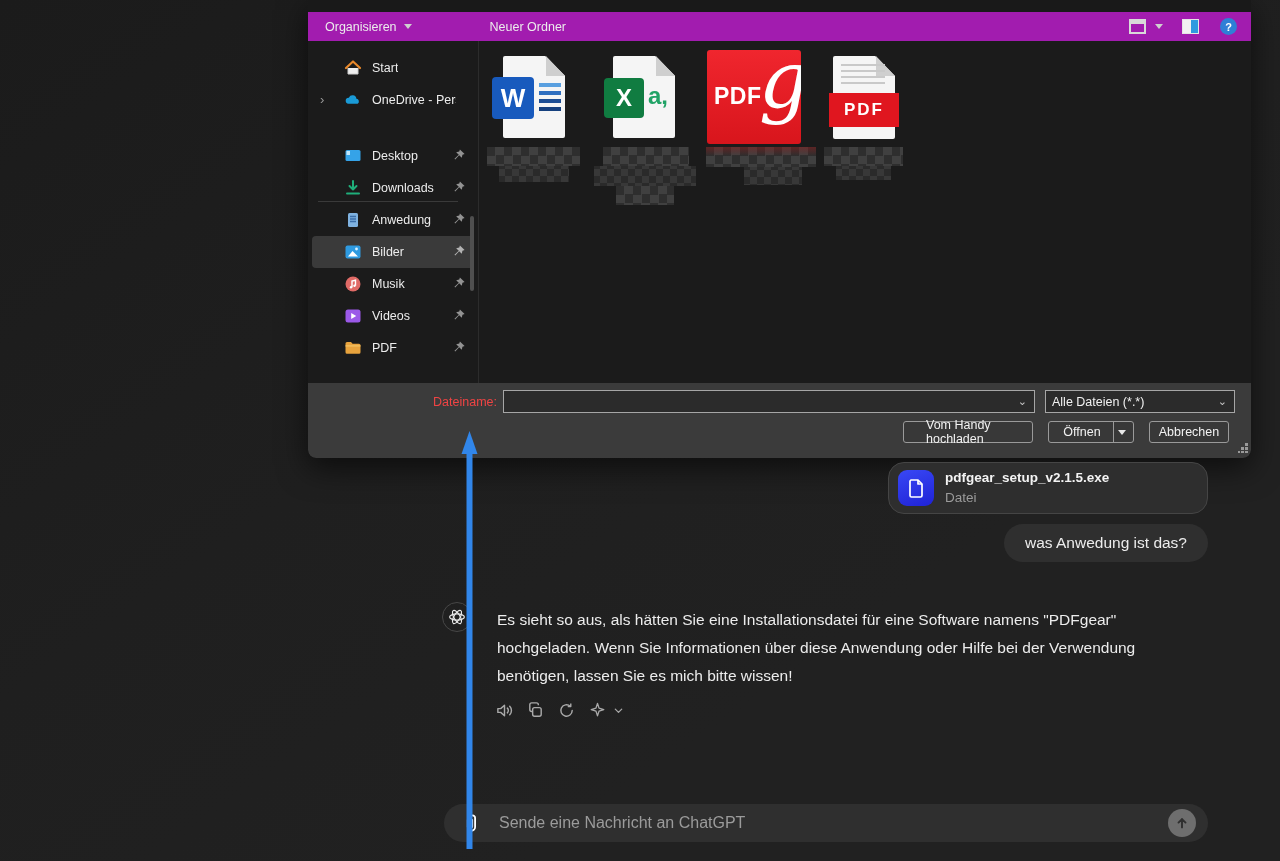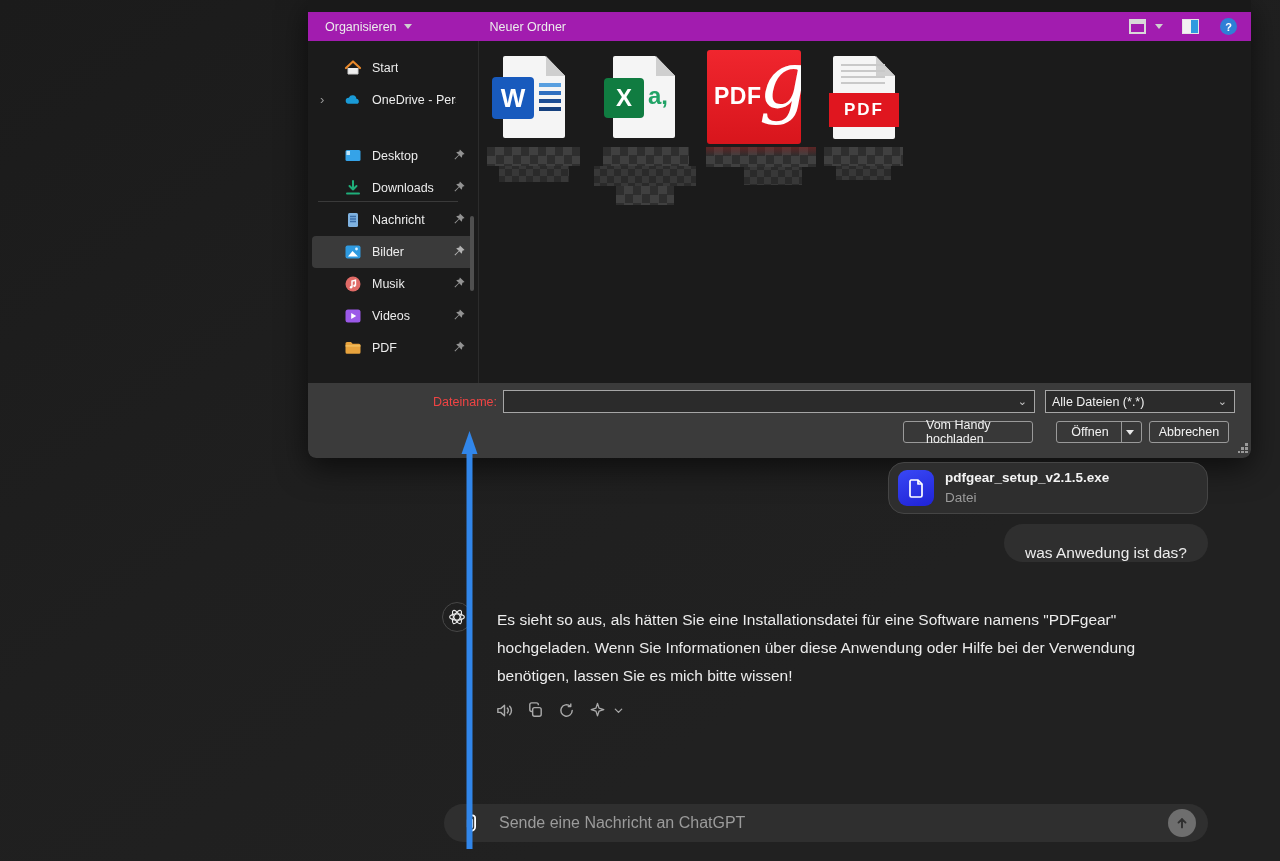--- a/index.html
+++ b/index.html
@@ -50,42 +50,42 @@
   .tint-red{background-image:linear-gradient(180deg,rgba(150,25,25,.45),rgba(150,25,25,0) 45%),repeating-conic-gradient(#404040 0% 25%,#2e2e2e 0% 50%);background-size:100% 100%,17px 17px;}
 
   
   #dlg-footer{left:0;top:383px;width:943px;height:75px;background:#3b3b3b;border-radius:0 0 8px 8px;}
   #fn-label{left:0;top:395px;width:189px;text-align:right;font-size:12.5px;color:#ef4444;}
   .field{position:absolute;height:23px;background:#2b2b2b;border:1px solid #a6a6a6;
     display:flex;align-items:center;font-size:12.5px;color:#f2f2f2;}
   .field .chev{margin-left:auto;margin-right:7px;color:#c9c9c9;font-size:11px;}
   .dlg-btn{position:absolute;height:22px;background:#383838;border:1px solid #9a9a9a;border-radius:3px;
     color:#f2f2f2;font-size:12.5px;display:flex;align-items:center;justify-content:center;padding:0 22px;}
-  #btn-open{padding:0;margin-left:8px;}
+  #btn-open{padding:0;}
   #btn-open .main{padding:0 12px;display:flex;align-items:center;height:100%;}
   #btn-open .arrow{width:18px;height:100%;border-left:1px solid #9a9a9a;display:flex;align-items:center;justify-content:center;}
   .tri-down{width:0;height:0;border-left:4px solid transparent;border-right:4px solid transparent;border-top:5px solid #e8e8e8;}
   #grip{left:930px;top:443px;width:10px;height:10px;
     background:conic-gradient(#9a9a9a 0 0) 7px 0/3px 3px no-repeat,
                conic-gradient(#9a9a9a 0 0) 7px 4px/3px 3px no-repeat,
                conic-gradient(#9a9a9a 0 0) 3px 4px/3px 3px no-repeat,
                conic-gradient(#9a9a9a 0 0) 7px 8px/3px 3px no-repeat,
                conic-gradient(#9a9a9a 0 0) 3px 8px/3px 3px no-repeat,
                conic-gradient(#9a9a9a 0 0) 0 8px/2px 3px no-repeat;}
 
   
   #attach-chip{left:888px;top:462px;width:320px;height:52px;background:#2e2e2e;
     border:1px solid #454545;border-radius:16px;display:flex;align-items:center;}
   #attach-icon{width:36px;height:36px;margin-left:9px;border-radius:9px;
     background:linear-gradient(160deg,#3948f5,#1f22d6);display:flex;align-items:center;justify-content:center;flex:0 0 auto;}
   #attach-meta{margin-left:11px;line-height:1.45;}
   #attach-name{font-size:13.5px;font-weight:bold;color:#f3f3f3;}
   #attach-kind{font-size:13.5px;color:#9b9b9b;}
   #user-bubble{left:1004px;top:524px;width:204px;height:38px;background:#2f2f2f;border-radius:19px;
-    display:flex;align-items:flex-end;justify-content:center;font-size:15.5px;color:#ececec;}
+    display:flex;align-items:center;justify-content:center;font-size:15.5px;color:#ececec;}
   #gpt-avatar{left:442px;top:602px;width:30px;height:30px;border-radius:50%;border:1px solid #474747;
     display:flex;align-items:center;justify-content:center;}
   #gpt-msg{left:497px;top:606px;width:672px;font-size:15.5px;line-height:28px;color:#ececec;}
   #msg-actions{left:495px;top:701px;display:flex;align-items:center;gap:12px;color:#a9a9a9;}
   #msg-actions svg{display:block;}
   #composer{left:444px;top:804px;width:764px;height:38px;background:#2f2f2f;border-radius:23px;
     display:flex;align-items:center;}
   #composer-placeholder{margin-left:18px;font-size:16px;color:#9b9b9b;}
   #send-btn{position:absolute;right:12px;width:28px;height:28px;border-radius:50%;background:#6e6e6e;
     display:flex;align-items:center;justify-content:center;}
@@ -171,21 +171,21 @@
             <path d="M9.5 1.5l5 5-2.3.7-.7 3.3-2.8-2.8-4.2 4.6-.8-.8 4.6-4.2L5.5 4.5l3.3-.7z" fill="#a8a8a8"></path>
           </svg>
       </div>
       <div class="sb-item">
         <span class="ic">
           <svg width="18" height="18" viewBox="0 0 18 18">
               <rect x="4" y="2" width="10" height="14" rx="1.5" fill="#7fb2e0"></rect>
               <path d="M6 5.5h6M6 8h6M6 10.5h6" stroke="#3b6ea8" stroke-width="1.3"></path>
             </svg>
         </span>
-        <span class="lbl">Nachricht</span>
+        <span class="lbl">Anwedung</span>
         <svg class="sb-pin" viewBox="0 0 16 16">
             <path d="M9.5 1.5l5 5-2.3.7-.7 3.3-2.8-2.8-4.2 4.6-.8-.8 4.6-4.2L5.5 4.5l3.3-.7z" fill="#a8a8a8"></path>
           </svg>
       </div>
       <div class="sb-item sel">
         <span class="ic">
           <svg width="18" height="18" viewBox="0 0 18 18">
               <rect x="1.5" y="2.5" width="15" height="13" rx="2" fill="#2e9ae0"></rect>
               <path d="M4 13.5l4.5-5.5 5.5 5.5z" fill="#fff"></path>
               <circle cx="12.5" cy="6" r="1.4" fill="#d8f1ff"></circle>

